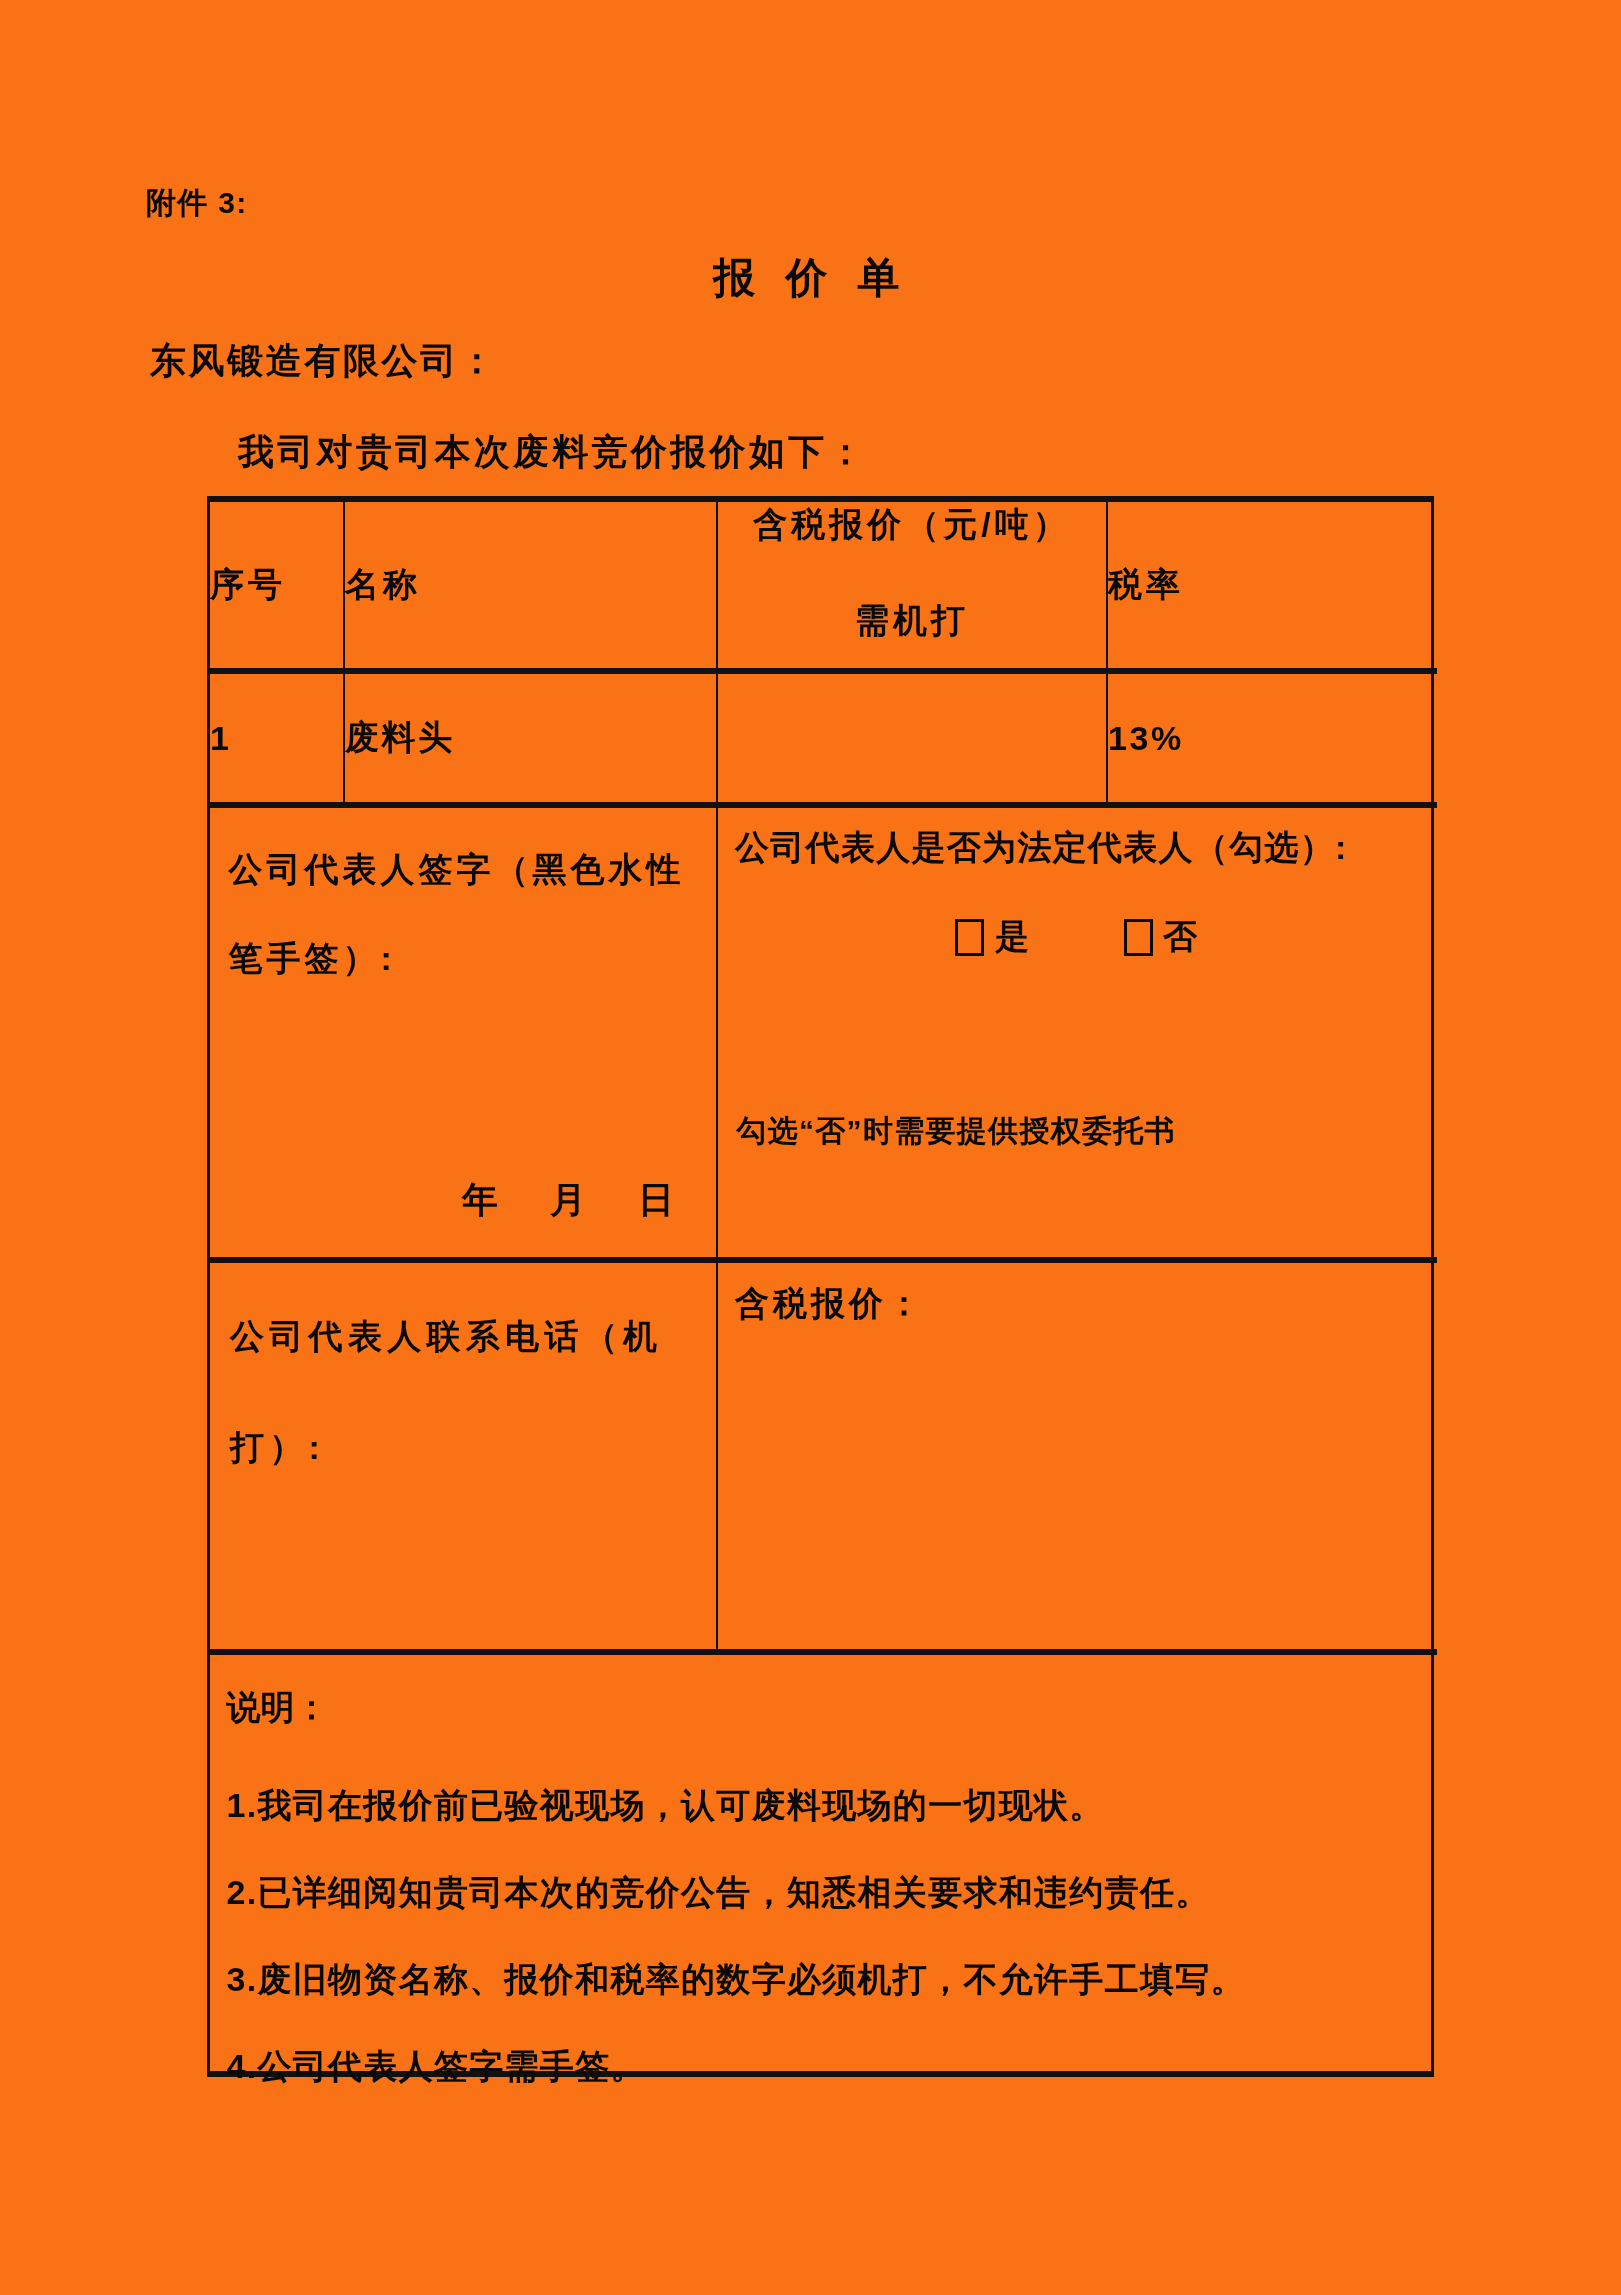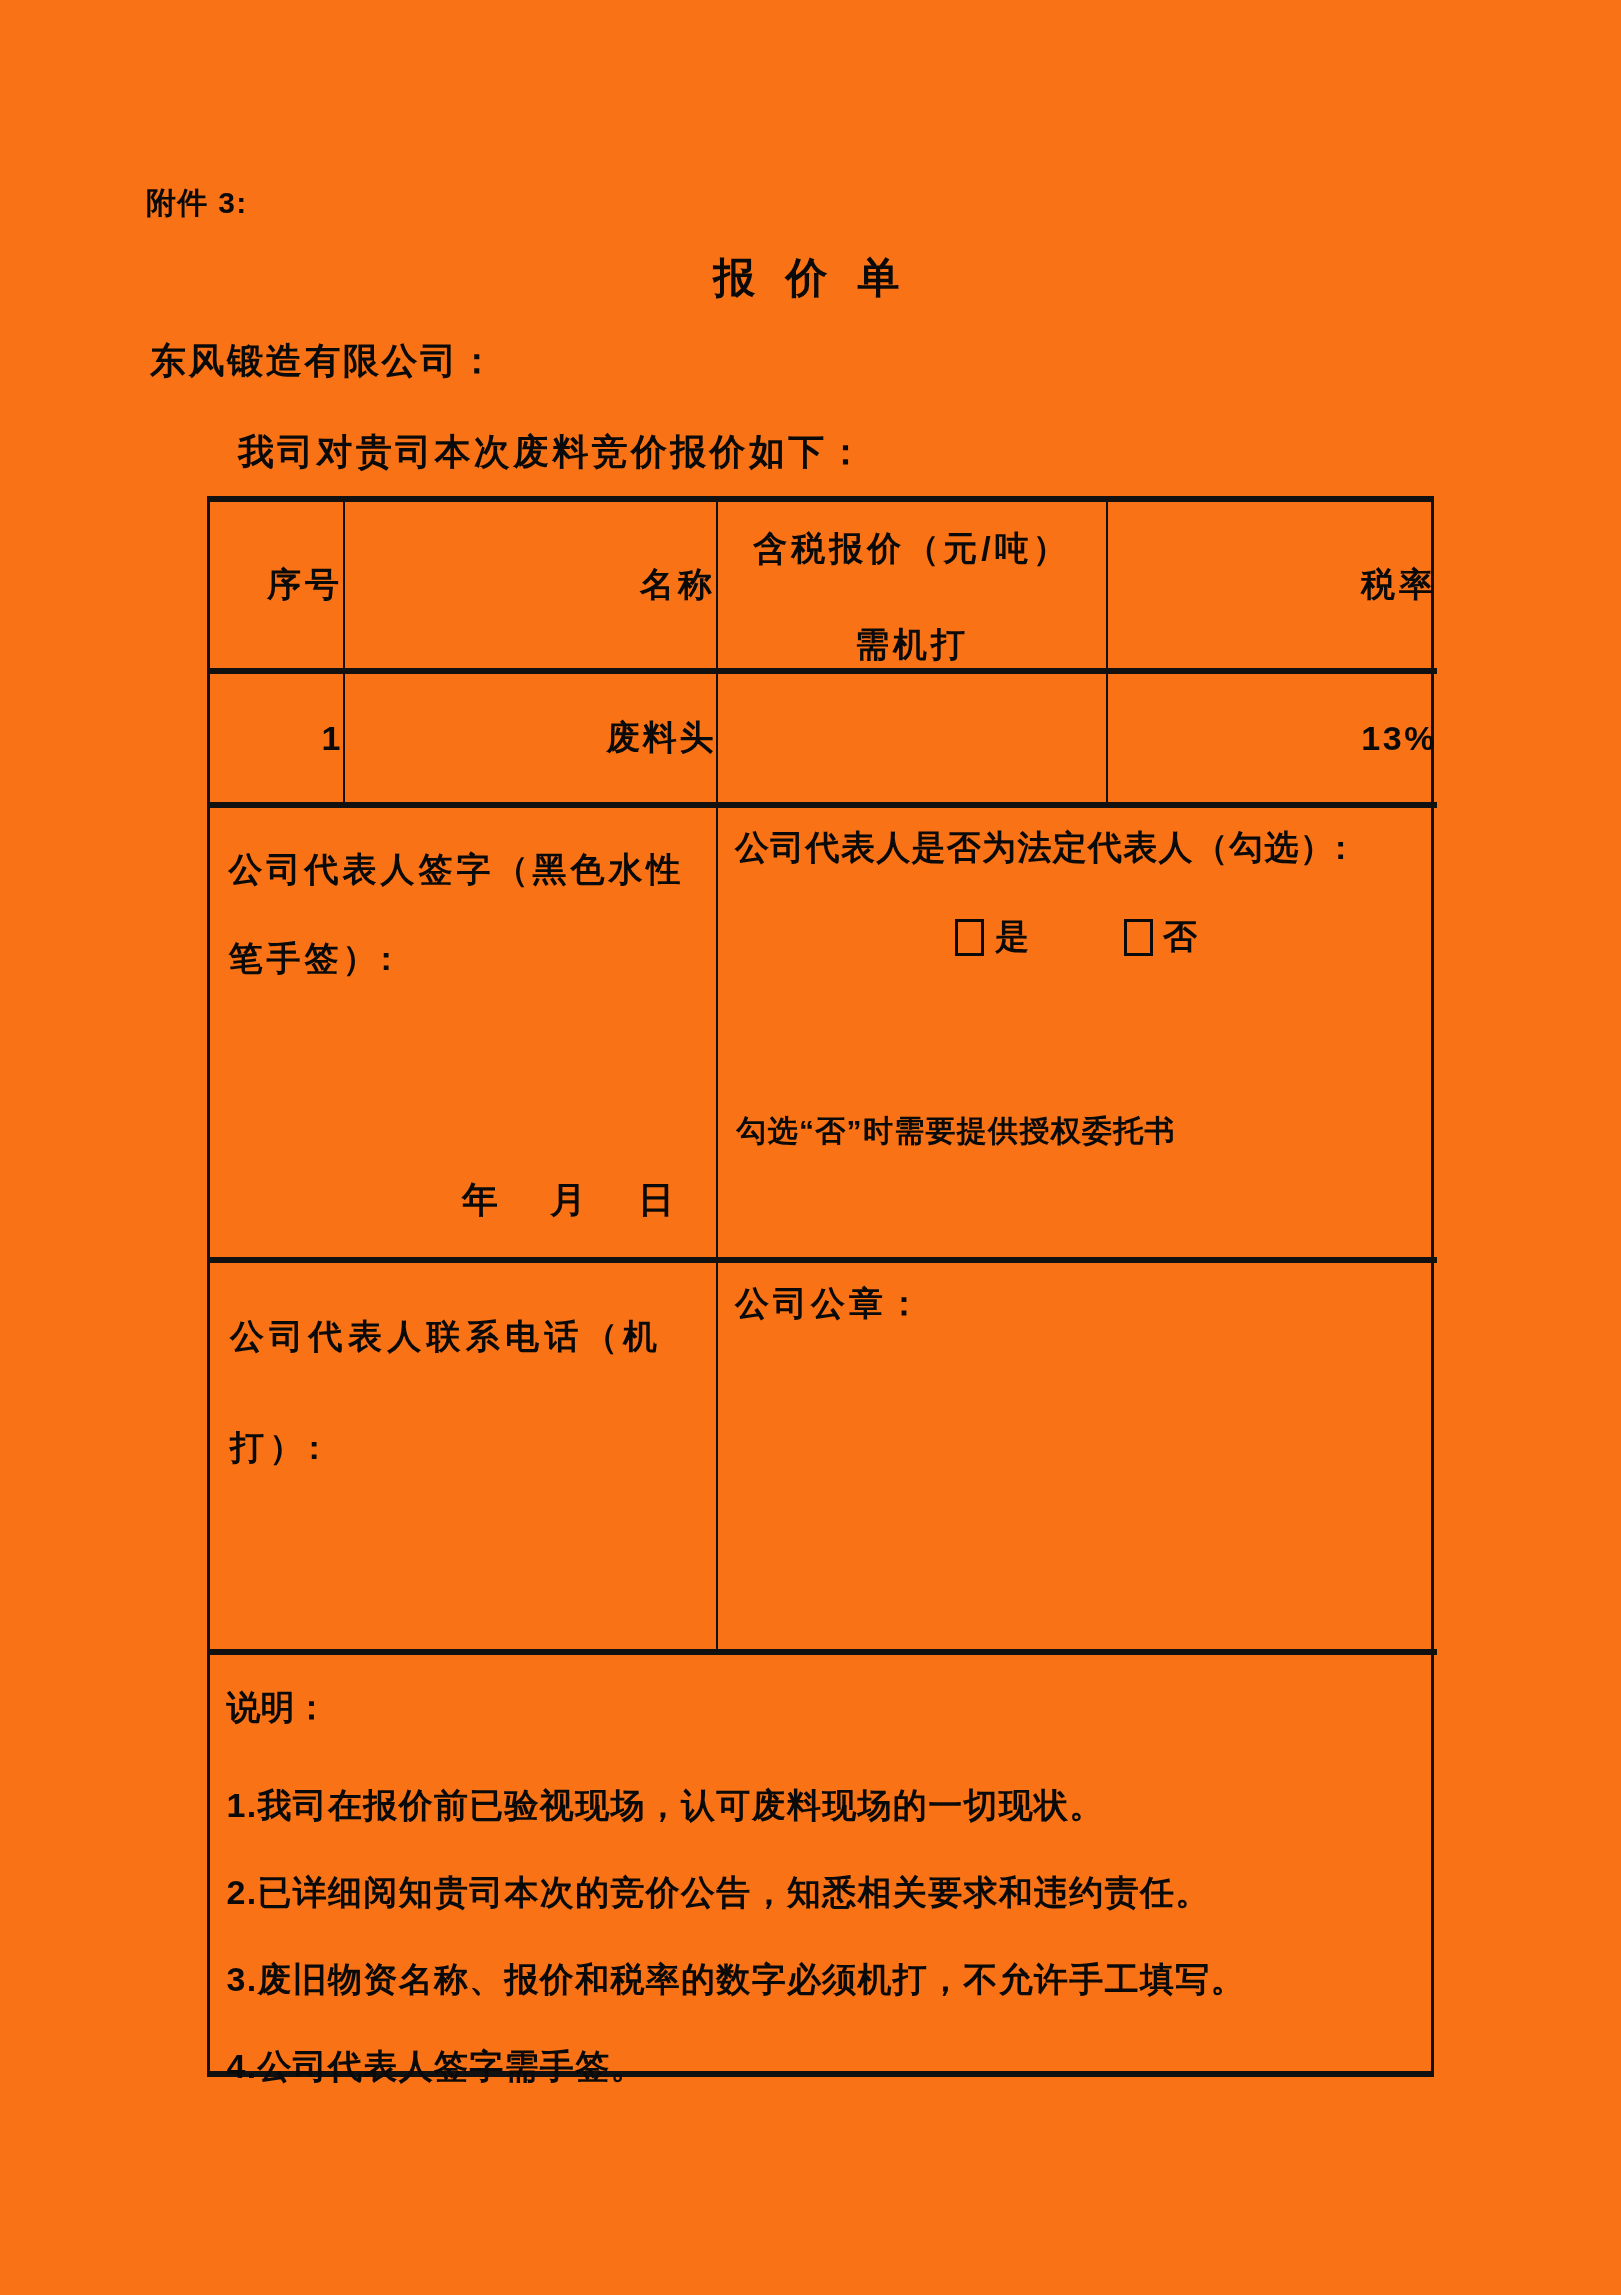--- a/index.html
+++ b/index.html
@@ -56,21 +56,21 @@
   .cell {
     border-right: 2.6px solid #111;
     border-bottom: 6px solid #111;
     position: relative;
   }
   .cell.last-col { border-right: none; }
   .cell.last-row { border-bottom: none; flex-direction: column; }
   .center {
     display: flex;
     align-items: center;
-    justify-content: flex-end;
+    justify-content: flex-start;
     text-align: center;
   }
   .c-head { letter-spacing: 4px; }
   .c-price {
     flex-direction: column;
     row-gap: 50px;
   }
   .span2 { grid-column: span 2; }
   .span4 { grid-column: 1 / -1; }
   .sig-left { padding: 17px 18.4px; }
@@ -199,21 +199,21 @@
           <span>否</span>
         </span>
       </div>
       <div class="auth-note">勾选“否”时需要提供授权委托书</div>
     </div>
 
     <div class="cell span2 ph-left">
       <div class="ph-label">公司代表人联系电话（机打）:</div>
     </div>
     <div class="cell span2 ph-right last-col">
-      <div class="seal-label">公司公章：</div>
+      <div class="seal-label">含税报价：</div>
     </div>
 
     <div class="cell span4 notes last-row last-col">
       <div class="n-label">说明：</div>
       <div class="n-items">
         <div class="n-item">1.我司在报价前已验视现场，认可废料现场的一切现状。</div>
         <div class="n-item">2.已详细阅知贵司本次的竞价公告，知悉相关要求和违约责任。</div>
         <div class="n-item">3.废旧物资名称、报价和税率的数字必须机打，不允许手工填写。</div>
         <div class="n-item">4.公司代表人签字需手签。</div>
       </div>

